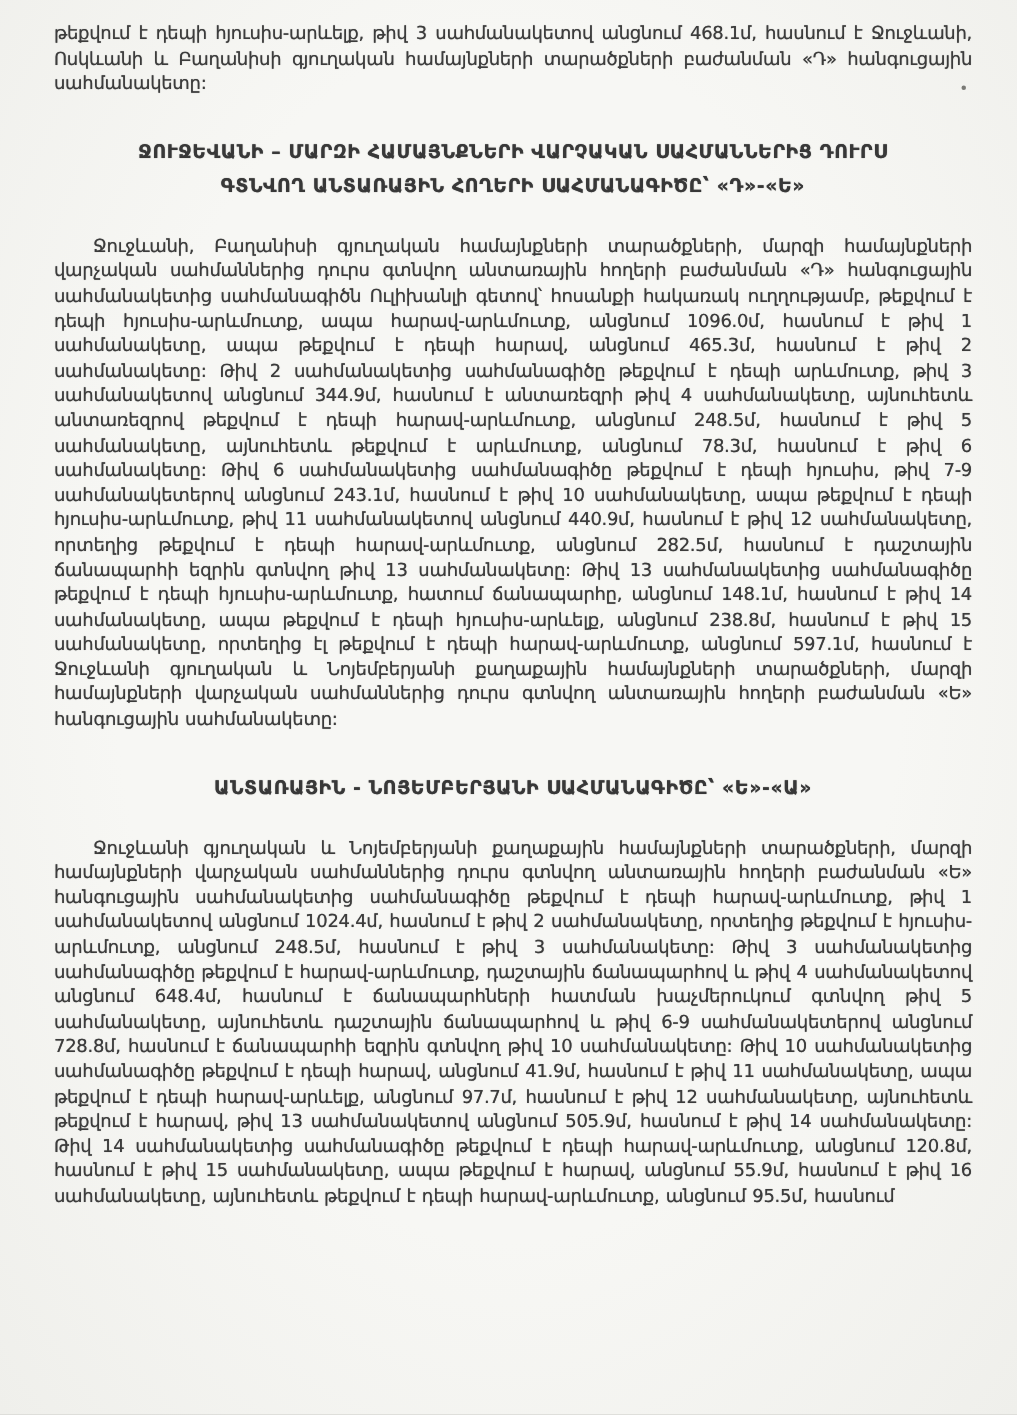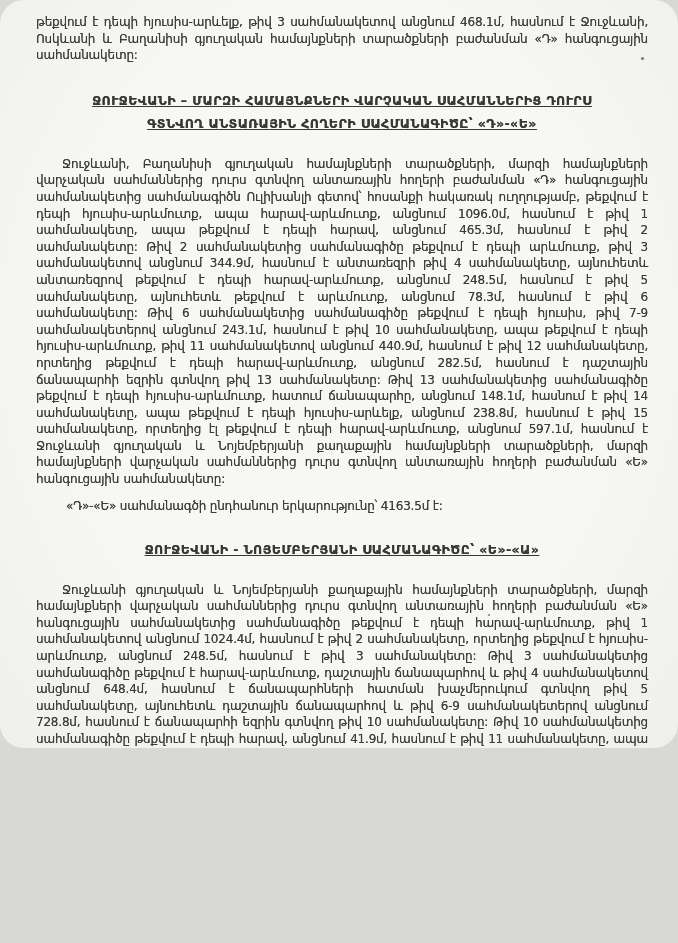--- a/index.html
+++ b/index.html
@@ -1,26 +1,25 @@
 <!DOCTYPE html>
 <html lang="hy"><head>
 <meta charset="utf-8">
 <style>
   html,body{margin:0;padding:0;background:#d8d8d4;}
   .page{
     position:relative;
-    width:678px;height:748px;
+    width:678px;height:943px;
     margin:0 auto;
     box-sizing:border-box;
     padding:14px 30px 0 36px;
     background:radial-gradient(ellipse at 50% 45%, #f7f7f4 55%, #efefeb 100%);
     color:#3c3c3c;
     font-family:"DejaVu Sans", sans-serif;
     overflow:hidden;
-    border-radius:24px;
   }
   .body-par{
     font-size:12px;
     line-height:16.6px;
     letter-spacing:-0.2px;
     word-spacing:0.6px;
     text-align:justify;
     margin:0;
     text-shadow:0 0 0.5px rgba(55,55,55,0.75);
   }
@@ -34,40 +33,38 @@
   }
   .heading{
     font-size:12.6px;
     font-weight:bold;
     text-align:center;
     line-height:23px;
     letter-spacing:0.4px;
     margin:25px 38px 21px 38px;
     color:#383838;
     text-shadow:0 0 0.6px rgba(50,50,50,0.8);
-    text-decoration:underline;
   }
   .gap-lg{margin-top:12px;}
   .speck{position:absolute;background:#7a7a76;border-radius:50%;}
   .speck1{width:3px;height:3px;left:641px;top:57px;}
   .speck2{width:2px;height:2px;left:488px;top:614px;}
 </style>
 </head>
 <body>
 
 <div class="page">
 
   <p class="body-par">թեքվում է դեպի հյուսիս-արևելք, թիվ 3 սահմանակետով անցնում 468.1մ, հասնում է Ջուջևանի, Ոսկևանի և Բաղանիսի գյուղական համայնքների տարածքների բաժանման «Դ» հանգուցային սահմանակետը:</p>
 
 
   <h2 class="heading">ՋՈՒՋԵՎԱՆԻ – ՄԱՐԶԻ ՀԱՄԱՅՆՔՆԵՐԻ ՎԱՐՉԱԿԱՆ ՍԱՀՄԱՆՆԵՐԻՑ ԴՈՒՐՍ ԳՏՆՎՈՂ ԱՆՏԱՌԱՅԻՆ ՀՈՂԵՐԻ ՍԱՀՄԱՆԱԳԻԾԸ՝  «Դ»-«Ե»</h2>
 
   <p class="body-par indent gap-lg">Ջուջևանի, Բաղանիսի գյուղական համայնքների տարածքների, մարզի համայնքների վարչական սահմաններից դուրս գտնվող անտառային հողերի բաժանման «Դ» հանգուցային սահմանակետից սահմանագիծն Ուլիխանլի գետով՝ հոսանքի հակառակ ուղղությամբ, թեքվում է դեպի հյուսիս-արևմուտք, ապա հարավ-արևմուտք, անցնում 1096.0մ, հասնում է թիվ 1 սահմանակետը, ապա թեքվում է դեպի հարավ, անցնում 465.3մ, հասնում է թիվ 2 սահմանակետը: Թիվ 2 սահմանակետից սահմանագիծը թեքվում է դեպի արևմուտք, թիվ 3 սահմանակետով անցնում 344.9մ, հասնում է անտառեզրի թիվ 4 սահմանակետը, այնուհետև անտառեզրով թեքվում է դեպի հարավ-արևմուտք, անցնում 248.5մ, հասնում է թիվ 5 սահմանակետը, այնուհետև թեքվում է արևմուտք, անցնում 78.3մ, հասնում է թիվ 6 սահմանակետը: Թիվ 6 սահմանակետից սահմանագիծը թեքվում է դեպի հյուսիս, թիվ 7-9 սահմանակետերով անցնում 243.1մ, հասնում է թիվ 10 սահմանակետը, ապա թեքվում է դեպի հյուսիս-արևմուտք, թիվ 11 սահմանակետով անցնում 440.9մ, հասնում է թիվ 12 սահմանակետը, որտեղից թեքվում է դեպի հարավ-արևմուտք, անցնում 282.5մ, հասնում է դաշտային ճանապարհի եզրին գտնվող թիվ 13 սահմանակետը: Թիվ 13 սահմանակետից սահմանագիծը թեքվում է դեպի հյուսիս-արևմուտք, հատում ճանապարհը, անցնում 148.1մ, հասնում է թիվ 14 սահմանակետը, ապա թեքվում է դեպի հյուսիս-արևելք, անցնում 238.8մ, հասնում է թիվ 15 սահմանակետը, որտեղից էլ թեքվում է դեպի հարավ-արևմուտք, անցնում 597.1մ, հասնում է Ջուջևանի գյուղական և Նոյեմբերյանի քաղաքային համայնքների տարածքների, մարզի համայնքների վարչական սահմաններից դուրս գտնվող անտառային հողերի բաժանման «Ե» հանգուցային սահմանակետը:</p>
 
-  <p class="summary">«Դ»-«Ե» սահմանագծի ընդհանուր երկարությունը՝  4163.5մ է:</p>
 
-  <h2 class="heading">ՋՈՒՋԵՎԱՆԻ - ՆՈՅԵՄԲԵՐՅԱՆԻ ՍԱՀՄԱՆԱԳԻԾԸ՝  «Ե»-«Ա»</h2>
+  <h2 class="heading">ԱՆՏԱՌԱՅԻՆ - ՆՈՅԵՄԲԵՐՅԱՆԻ ՍԱՀՄԱՆԱԳԻԾԸ՝  «Ե»-«Ա»</h2>
 
   <p class="body-par indent gap-lg">Ջուջևանի գյուղական և Նոյեմբերյանի քաղաքային համայնքների տարածքների, մարզի համայնքների վարչական սահմաններից դուրս գտնվող անտառային հողերի բաժանման «Ե» հանգուցային սահմանակետից սահմանագիծը թեքվում է դեպի հարավ-արևմուտք, թիվ 1 սահմանակետով անցնում 1024.4մ, հասնում է թիվ 2 սահմանակետը, որտեղից թեքվում է հյուսիս-արևմուտք, անցնում 248.5մ, հասնում է թիվ 3 սահմանակետը: Թիվ 3 սահմանակետից սահմանագիծը թեքվում է հարավ-արևմուտք, դաշտային ճանապարհով և թիվ 4 սահմանակետով անցնում 648.4մ, հասնում է ճանապարհների հատման խաչմերուկում գտնվող թիվ 5 սահմանակետը, այնուհետև դաշտային ճանապարհով և թիվ 6-9 սահմանակետերով անցնում 728.8մ, հասնում է ճանապարհի եզրին գտնվող թիվ 10 սահմանակետը: Թիվ 10 սահմանակետից սահմանագիծը թեքվում է դեպի հարավ, անցնում 41.9մ, հասնում է թիվ 11 սահմանակետը, ապա թեքվում է դեպի հարավ-արևելք, անցնում 97.7մ, հասնում է թիվ 12 սահմանակետը, այնուհետև թեքվում է հարավ, թիվ 13 սահմանակետով անցնում 505.9մ, հասնում է թիվ 14 սահմանակետը: Թիվ 14 սահմանակետից սահմանագիծը թեքվում է դեպի հարավ-արևմուտք, անցնում 120.8մ, հասնում է թիվ 15 սահմանակետը, ապա թեքվում է հարավ, անցնում 55.9մ, հասնում է թիվ 16 սահմանակետը, այնուհետև թեքվում է դեպի հարավ-արևմուտք, անցնում 95.5մ, հասնում</p>
 
   <span class="speck speck1"></span>
   <span class="speck speck2"></span>
 </div>
 
 </body></html>

